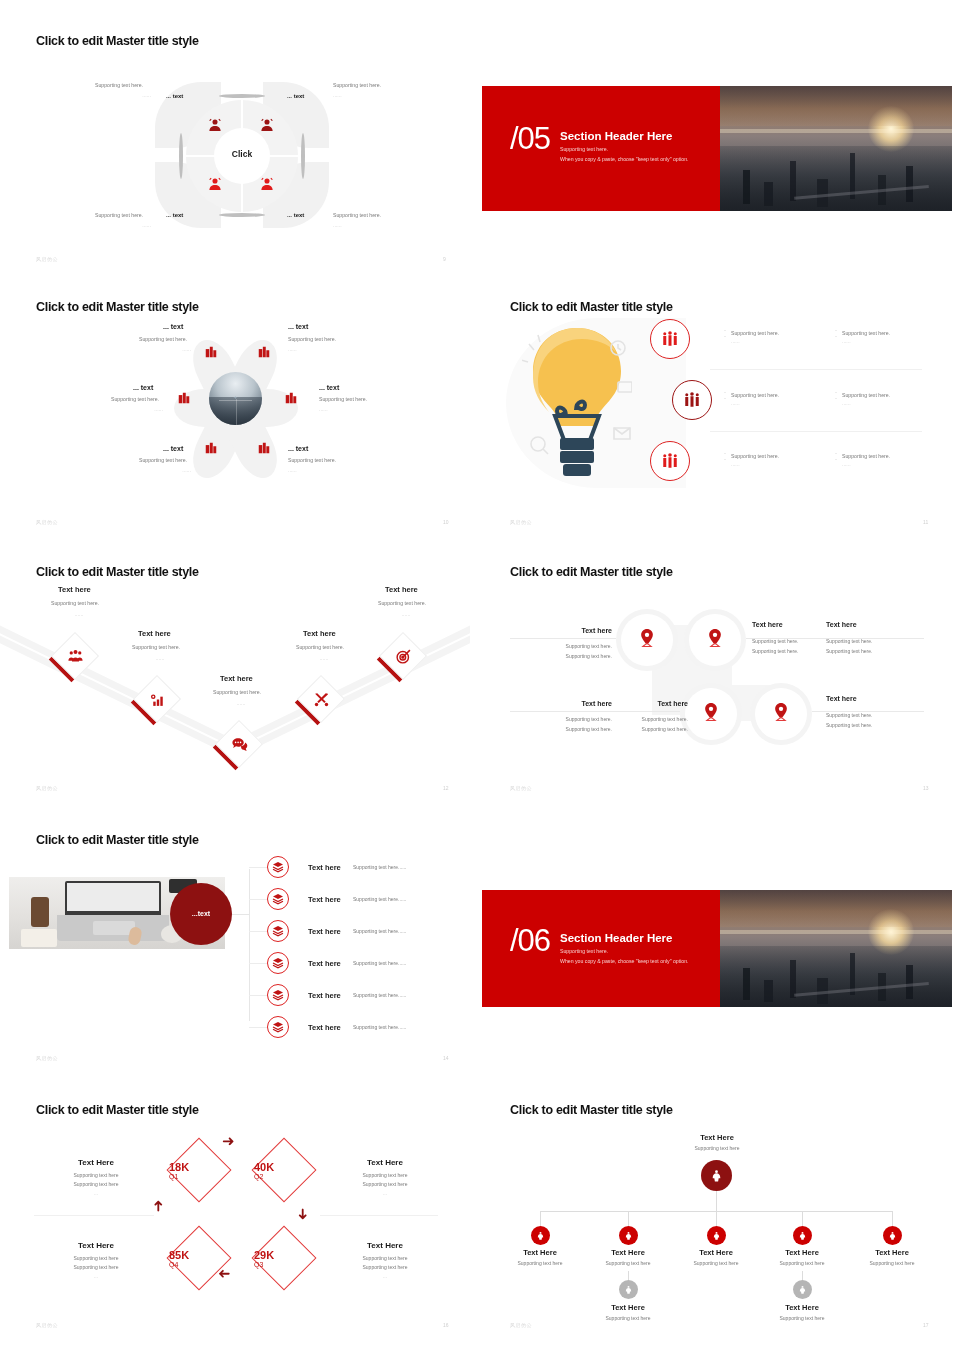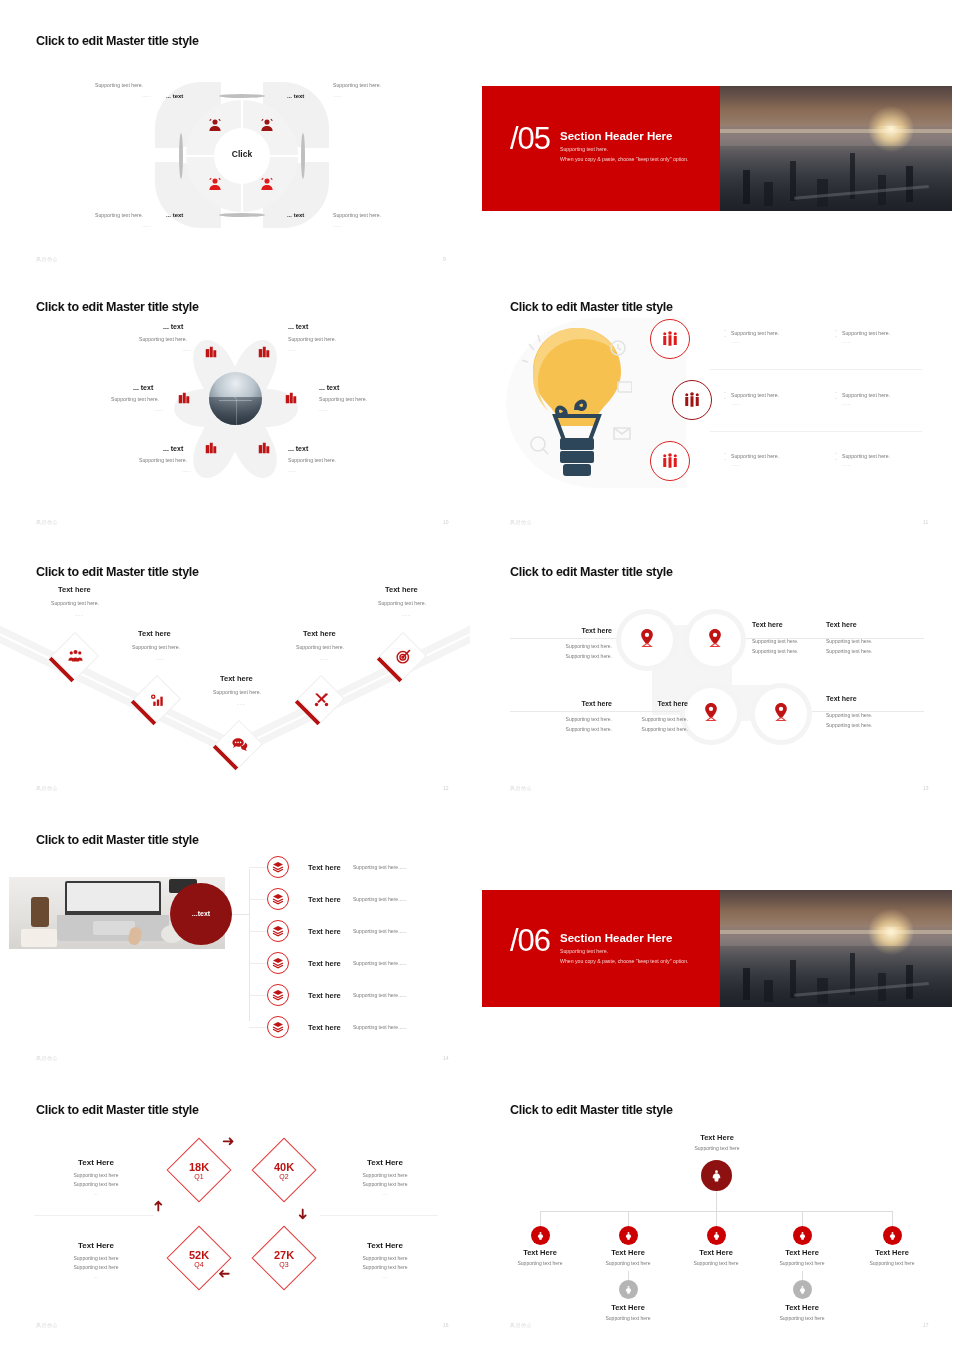--- a/index.html
+++ b/index.html
@@ -42,21 +42,21 @@
   .c13 { position:absolute; border-radius:50%; background:#f4f4f4; }
   .c13 i { position:absolute; border-radius:50%; background:#fff; inset:5px; }
   .hr13 { position:absolute; height:1px; background:#e9e9e9; }
 
   
   .rowline { position:absolute; height:1px; background:#f0f0f0; }
 
   
   .d16 { position:absolute; width:46px; height:46px; border:1px solid #e23b3b;
          transform:rotate(45deg); }
-  .d16txt { position:absolute; width:60px; text-align:center; }
+  .d16txt { position:absolute; width:60px; }
   .d16txt .num { font-size:11px; font-weight:bold; color:#c01414; line-height:12px;}
   .d16txt .q   { font-size:7px; color:#c01414; }
   .arw { position:absolute; color:#8d1111; font-size:15px; }
 
   
   .node17 { position:absolute; border-radius:50%; display:flex; align-items:center;
             justify-content:center; color:#fff; }
   .ln { position:absolute; background:#dcdcdc; }
 
   .txt { position:absolute; }
@@ -629,27 +629,27 @@
   </div>
 
   <div class="d16" style="left:261px;top:62px;"></div>
   <div class="d16txt" style="left:254px;top:76px;">
     <div class="num">40K</div>
     <div class="q">Q2</div>
   </div>
 
   <div class="d16" style="left:261px;top:150px;"></div>
   <div class="d16txt" style="left:254px;top:164px;">
-    <div class="num">27K</div>
+    <div class="num">29K</div>
     <div class="q">Q3</div>
   </div>
 
   <div class="d16" style="left:176px;top:150px;"></div>
   <div class="d16txt" style="left:169px;top:164px;">
-    <div class="num">52K</div>
+    <div class="num">85K</div>
     <div class="q">Q4</div>
   </div>
 
   <div class="arw" style="left:222px;top:47px;">➜</div>
   <div class="arw" style="left:297px;top:120px;transform:rotate(90deg);">➜</div>
   <div class="arw" style="left:218px;top:180px;transform:rotate(180deg);">➜</div>
   <div class="arw" style="left:152px;top:112px;transform:rotate(270deg);">➜</div>
 
   <div class="rowline" style="left:34px;top:130px;width:120px;"></div>
   <div class="rowline" style="left:320px;top:130px;width:118px;"></div>

